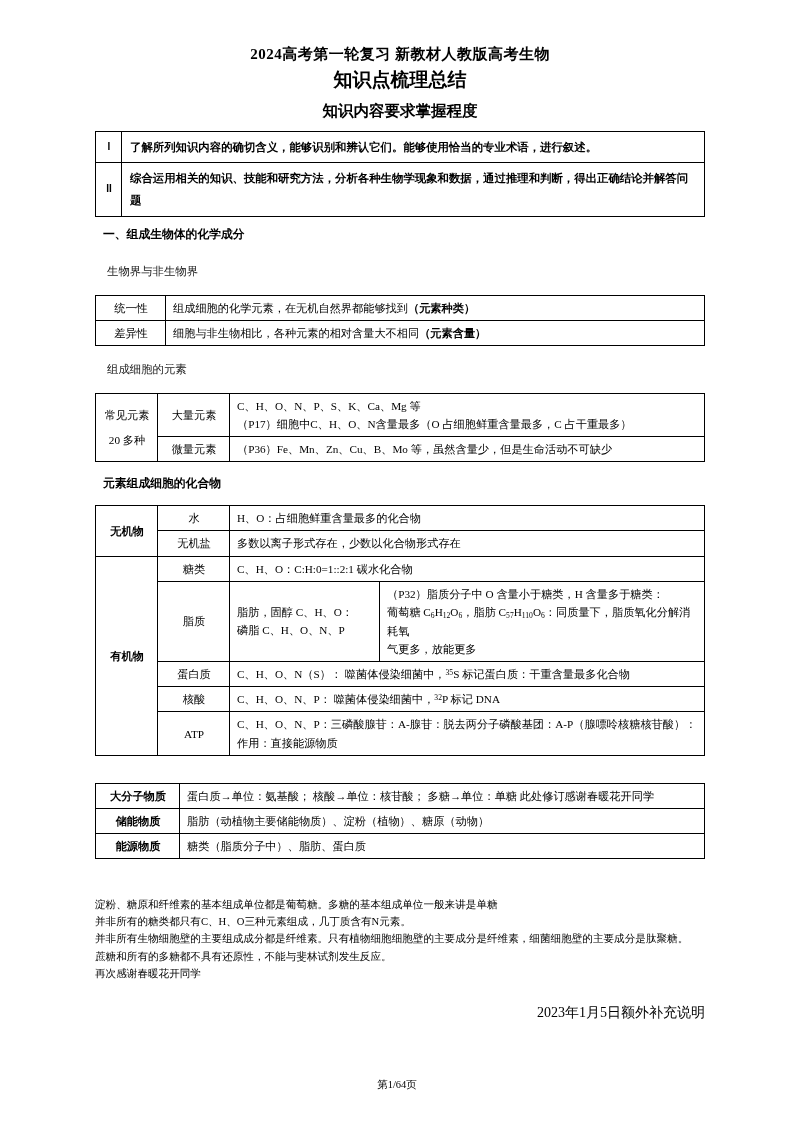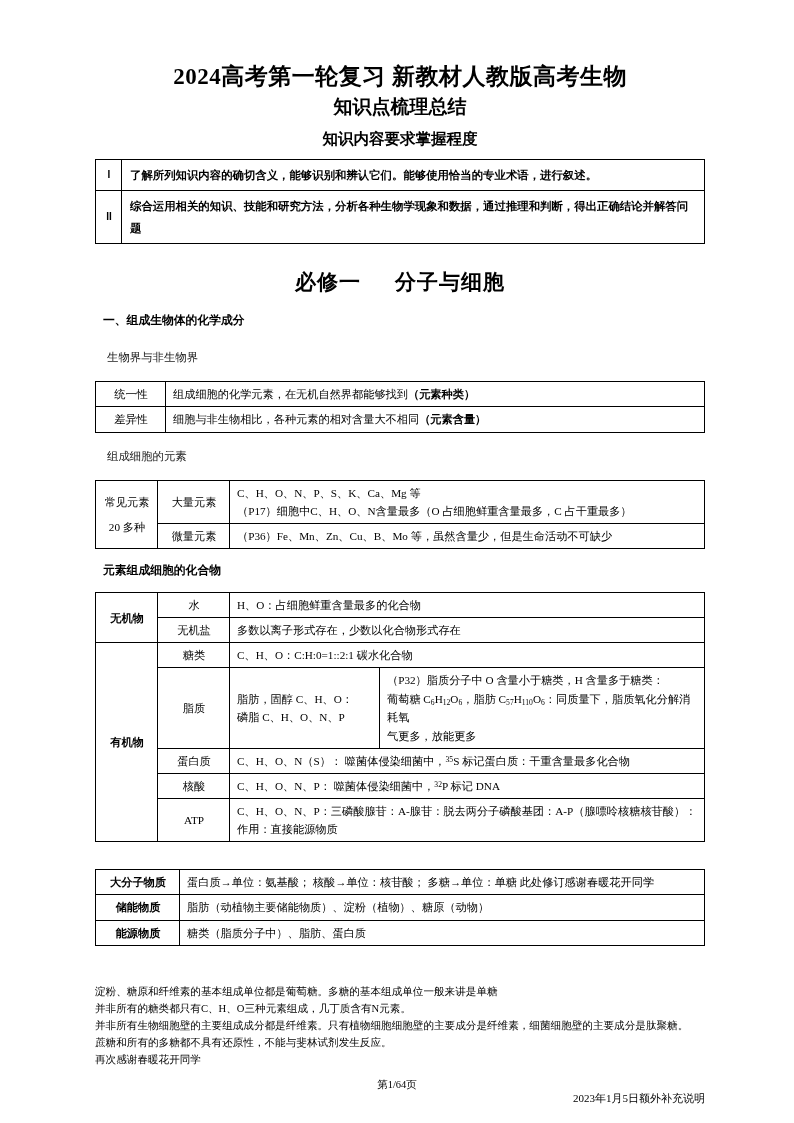--- a/index.html
+++ b/index.html
@@ -26,24 +26,24 @@
     left: 95px;
     top: 0;
     width: 610px;
   }
 
   
   .doc-title {
     text-align: center;
     font-family: "Liberation Serif", "DejaVu Serif", serif;
     font-weight: bold;
-    font-size: 23px;
+    font-size: 15px;
     letter-spacing: 0.5px;
     margin: 0;
-    padding-top: 60px;
+    padding-top: 44px;
     line-height: 1.45;
   }
   .doc-title2 {
     text-align: center;
     font-weight: bold;
     font-size: 19px;
     margin: 0;
     line-height: 1.5;
   }
   .doc-title3 {
@@ -115,21 +115,21 @@
   
   .notes {
     font-size: 10.6px;
     line-height: 1.62;
     padding-top: 10px;
   }
   .notes div { white-space: nowrap; }
 
   .date-line {
     text-align: right;
-    font-size: 11px;
+    font-size: 14px;
     padding-top: 22px;
   }
   .pagenum {
     position: absolute;
     left: 0;
     right: 0;
     top: 1078px;
     text-align: center;
     font-size: 10.5px;
   }
@@ -158,23 +158,20 @@
           <td class="lvl">I</td>
           <td class="txt">了解所列知识内容的确切含义，能够识别和辨认它们。能够使用恰当的专业术语，进行叙述。</td>
         </tr>
         <tr>
           <td class="lvl">II</td>
           <td class="txt">综合运用相关的知识、技能和研究方法，分析各种生物学现象和数据，通过推理和判断，得出正确结论并解答问题</td>
         </tr>
       </tbody>
     </table>
 
-    <div class="unit-title">
-      <span>必修一</span><span class="gap"></span><span>分子与细胞</span>
-    </div>
 
     <div class="h-bold">一、组成生物体的化学成分</div>
     <div class="h-plain">生物界与非生物界</div>
 
     <table class="doc">
       <colgroup>
           <col style="width:70px">
           <col>
         </colgroup>
       <tbody>

